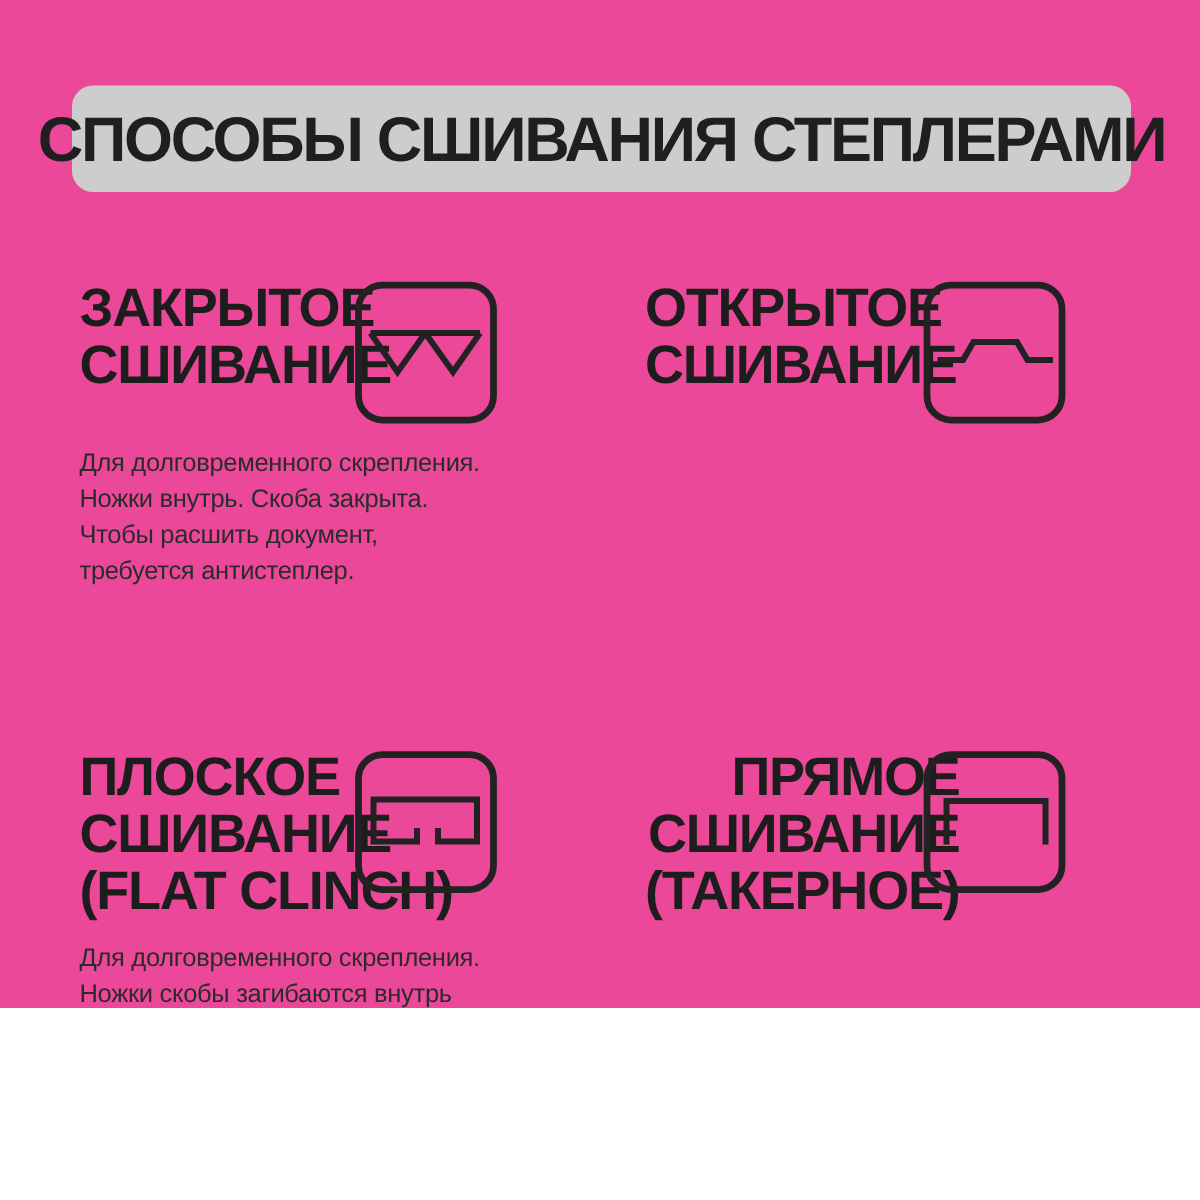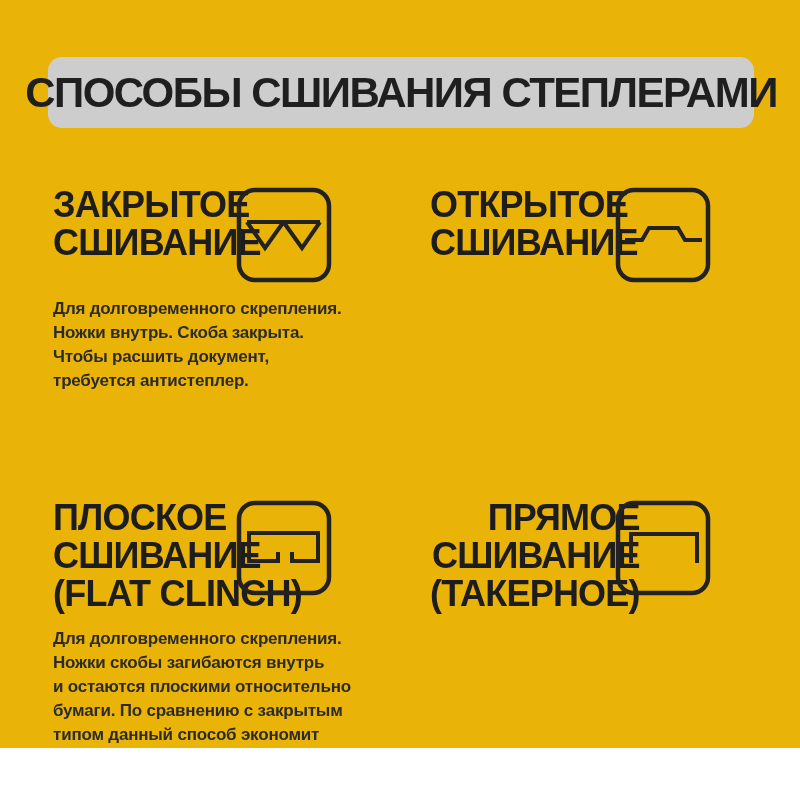--- a/index.html
+++ b/index.html
@@ -1,21 +1,21 @@
 <!DOCTYPE html>
 <html><head>
 <meta charset="utf-8">
 <style>
   * { margin: 0; padding: 0; box-sizing: border-box; }
   html, body { background: #ffffff; }
   .page {
     position: relative;
     width: 800px;
-    height: 748px;
-    background: #eab308;
+    height: 672px;
+    background: #ec4899;
     overflow: hidden;
     font-family: "Liberation Sans", sans-serif;
     color: #222222;
   }
   .banner {
     position: absolute;
     left: 48px; top: 57px;
     width: 706px; height: 71px;
     background: #cdcdcd;
     border-radius: 14px;
@@ -52,21 +52,21 @@
     height: 96px;
   }
   .sec-1 .icon, .sec-3 .icon { left: 183px; }
   .sec-2 .icon, .sec-4 .icon { left: 185px; }
   .desc {
     position: absolute;
     left: 0;
     width: 352px;
     font-size: 17px;
     line-height: 24px;
-    font-weight: bold;
+    font-weight: normal;
     letter-spacing: -0.2px;
     color: #2b2b2b;
     white-space: pre-line;
   }
   .sec-1 .desc, .sec-2 .desc { top: 111px; }
   .sec-3 .desc, .sec-4 .desc { top: 128px; }
   .icon .frame { fill: none; stroke: #222222; stroke-width: 4.5; }
   .icon .glyph { fill: none; stroke: #222222; stroke-width: 4; stroke-linejoin: miter; stroke-linecap: butt; }
 </style>
 </head>

